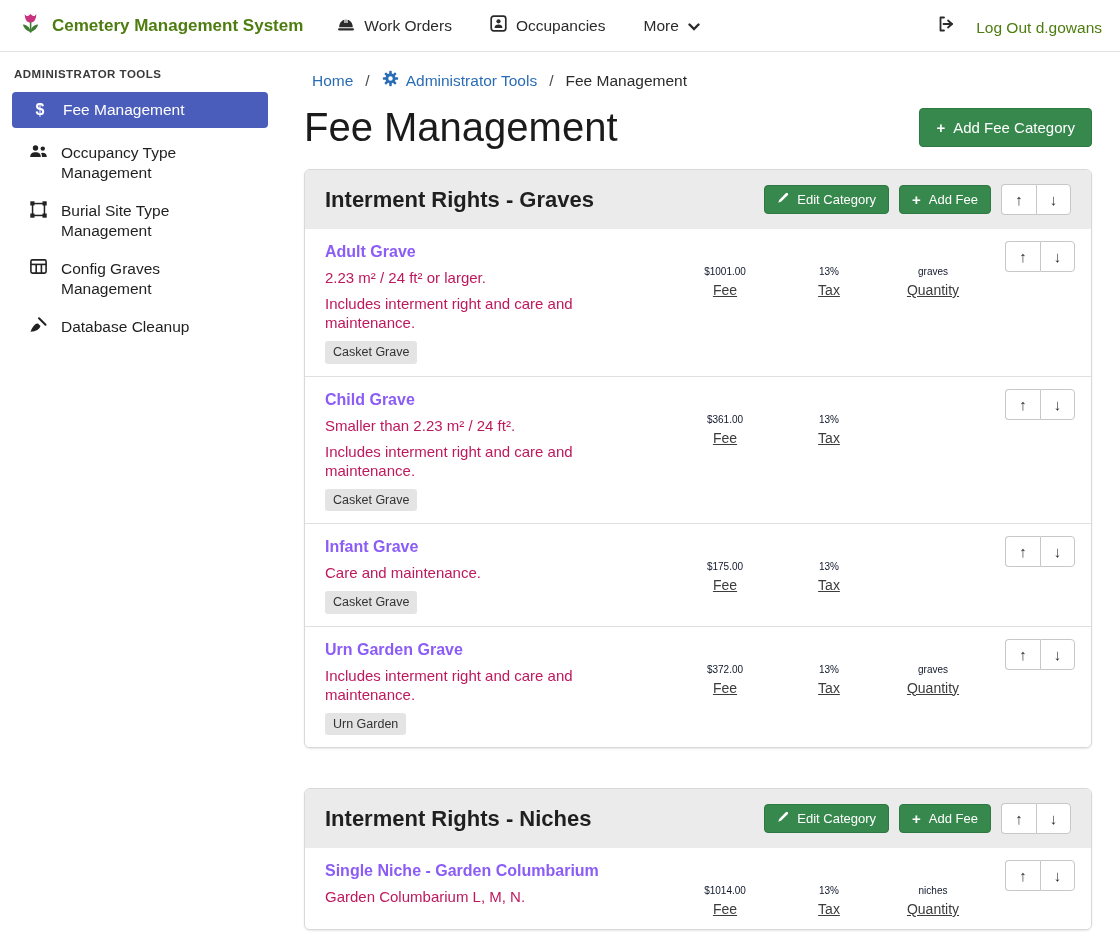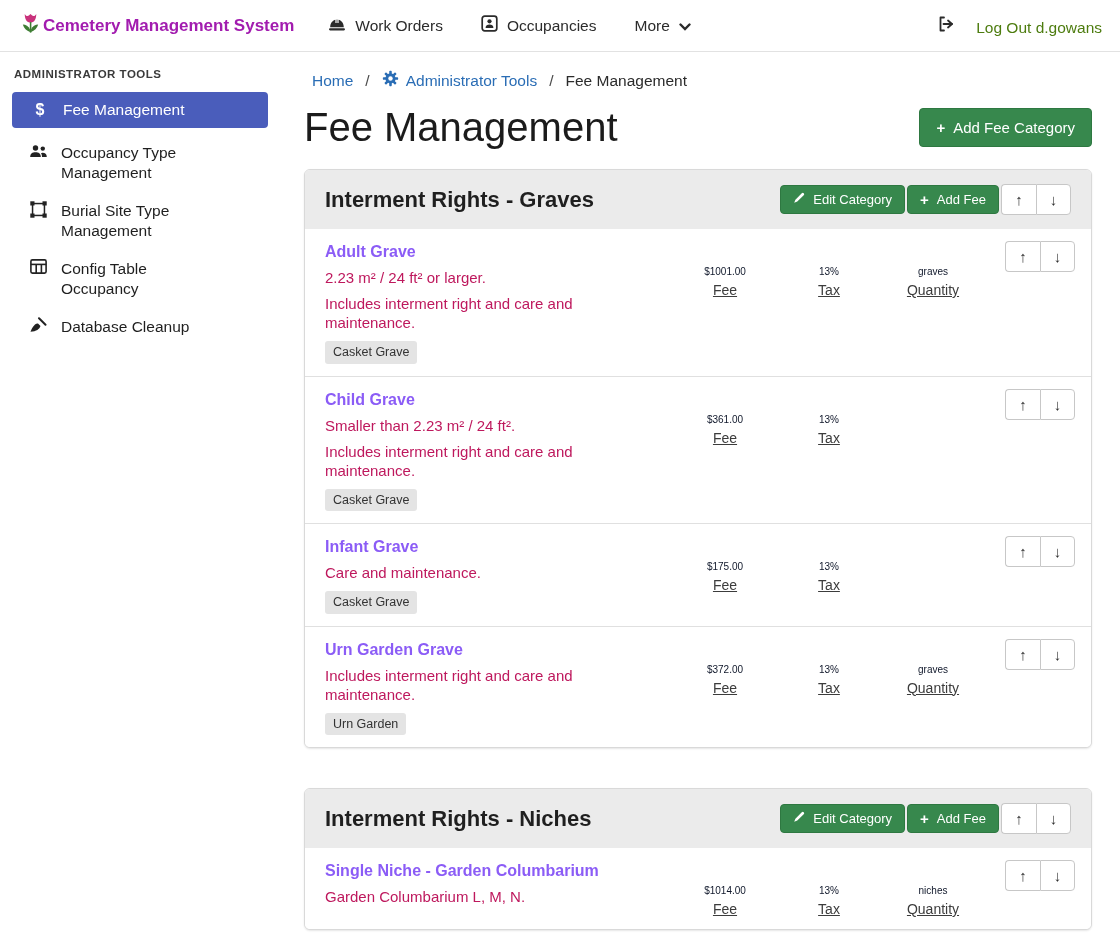--- a/index.html
+++ b/index.html
@@ -9,21 +9,21 @@
     font-family:"Liberation Sans", sans-serif;
     background:#ffffff; color:#212529;
   }
   button { font-family:inherit; }
 
   
   .navbar {
     height:52px; display:flex; align-items:center;
     padding:0 18px; background:#fff; border-bottom:1px solid #e2e2e2;
   }
-  .brand { display:flex; align-items:center; gap:0; font-weight:700; font-size:17px; color:#a21caf; cursor:pointer; }
+  .brand { display:flex; align-items:center; gap:9px; font-weight:700; font-size:17px; color:#4d7c0f; cursor:pointer; }
   .nav-items { display:flex; align-items:center; gap:38px; margin-left:34px; }
   .nav-item { display:flex; align-items:center; gap:9px; font-size:15.5px; color:#2b2b2b; cursor:pointer; }
   .logout { margin-left:auto; display:flex; align-items:flex-end; gap:21px; font-size:15.5px; color:#4d7c0f; cursor:pointer; }
 
   
   .layout { display:flex; height:887px; }
 
   
   .sidebar { width:280px; flex:none; padding:16px 0 0; background:#fff; }
   .sidebar-heading { font-size:11.5px; font-weight:700; letter-spacing:.5px; color:#3a3a3a; padding:0 14px 12px; }
@@ -49,21 +49,21 @@
     display:inline-flex; align-items:center; gap:8px; cursor:pointer;
   }
   .btn-lg { padding:10px 16px; font-size:15px; }
   .btn-sm { padding:6px 12px; font-size:13px; }
   .plus-glyph { font-weight:700; font-size:15px; line-height:1; }
 
   
   .card { border:1px solid #d9d9d9; border-radius:6px; box-shadow:0 1px 2px rgba(0,0,0,.10); margin-bottom:40px; background:#fff; overflow:hidden; }
   .card-header { background:#ebebeb; padding:14px 20px; display:flex; align-items:center; }
   .card-title { flex:1; font-size:22px; font-weight:600; color:#1f1f1f; }
-  .header-actions { display:flex; align-items:center; gap:2px; }
+  .header-actions { display:flex; align-items:center; gap:10px; }
 
   .arrow-group { display:flex; flex:none; }
   .arrow-btn {
     width:35px; height:31px; background:#fff; border:1px solid #c7c7c7;
     color:#333; font-size:15px; display:inline-flex; align-items:center; justify-content:center; cursor:pointer; padding:0;
   }
   .arrow-group .arrow-btn:first-child { border-radius:4px 0 0 4px; border-right:none; }
   .arrow-group .arrow-btn:last-child { border-radius:0 4px 4px 0; }
 
   .fee-row { display:flex; align-items:flex-start; padding:12px 16px 12px 20px; border-top:1px solid #e0e0e0; background:#fff; }
@@ -176,21 +176,21 @@
 
     <div class="side-item">
       <span class="sicon">
         <svg width="17" height="15" viewBox="0 0 17 15">
           <rect x="0.9" y="0.9" width="15.2" height="13.2" rx="1.5" fill="none" stroke="#222" stroke-width="1.6"></rect>
           <line x1="0.9" y1="5.4" x2="16.1" y2="5.4" stroke="#222" stroke-width="1.6"></line>
           <line x1="6.2" y1="5.4" x2="6.2" y2="14" stroke="#222" stroke-width="1.6"></line>
           <line x1="11.4" y1="5.4" x2="11.4" y2="14" stroke="#222" stroke-width="1.6"></line>
         </svg>
       </span>
-      <span class="slabel">Config Table Occupancy</span>
+      <span class="slabel">Config Graves Management</span>
     </div>
 
     <div class="side-item">
       <span class="sicon">
         <svg width="18" height="16" viewBox="0 0 18 16">
           <line x1="10" y1="1.2" x2="16.5" y2="7.7" stroke="#222" stroke-width="2" stroke-linecap="round"></line>
           <path d="M9,6.5 L11.5,9 C10.5,12 7.5,14.5 1.5,14.8 C2.5,12.5 3.2,10.3 6,7.5 C7,6.7 8,6.4 9,6.5 Z" fill="#222"></path>
         </svg>
       </span>
       <span class="slabel">Database Cleanup</span>

